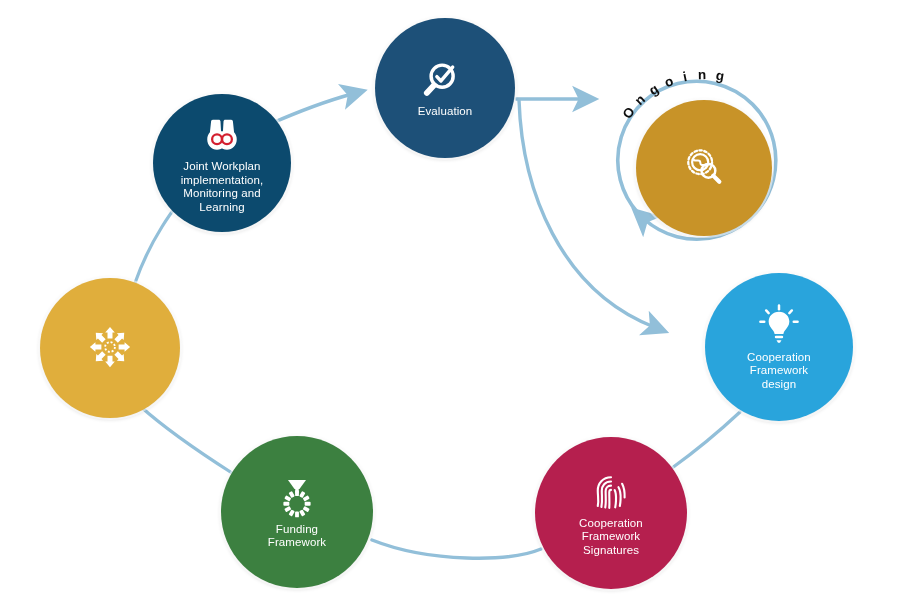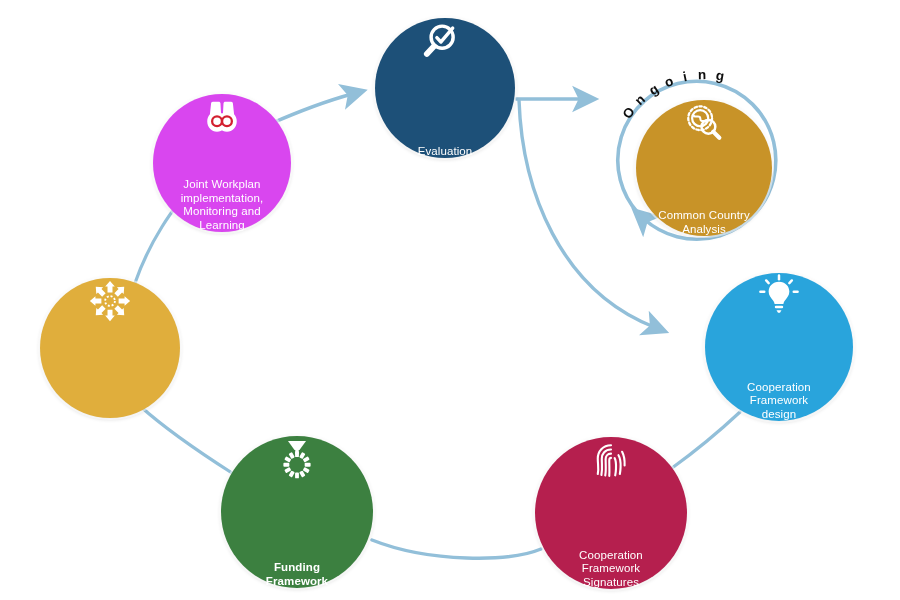--- a/index.html
+++ b/index.html
@@ -18,21 +18,21 @@
     position:absolute;left:0;top:0;width:900px;height:600px;
     overflow:visible;
   }
   .node{
     position:absolute;
     border-radius:50%;
     box-sizing:border-box;
     display:flex;
     flex-direction:column;
     align-items:center;
-    justify-content:space-between;
+    justify-content:center;
     text-align:center;
     color:#ffffff;
     box-shadow:0 0 0 2px rgba(255,255,255,0.55), 0 1px 4px rgba(0,0,0,0.18);
   }
   .node .icon{
     display:block;
     margin-bottom:2px;
     line-height:0;
   }
   .node .label{
@@ -97,22 +97,20 @@
     <svg width="46" height="46" viewBox="0 0 48 48" fill="none">
       <g stroke="#fff" stroke-width="2.4" stroke-linecap="round">
         <circle cx="20" cy="19" r="12.4" stroke-dasharray="2.6 2.6"></circle>
       </g>
       <circle cx="20" cy="19" r="8.4" stroke="#fff" stroke-width="2.3" fill="none"></circle>
       <path d="M13.4 16.6 C16 18.4 17.6 16.2 19.4 17.6 C20.8 18.7 19.6 20.6 21 21.6
                C22.6 22.7 24.6 21.2 26.2 22.6" stroke="#fff" stroke-width="2.1" fill="none" stroke-linecap="round"></path>
       <circle cx="28.6" cy="28" r="7.2" stroke="#fff" stroke-width="2.6" fill="none"></circle>
       <path d="M33.6 33 L40 39.4" stroke="#fff" stroke-width="4.4" stroke-linecap="round"></path>
     </svg></span>
-        <span class="label">Common Country
-Analysis</span>
       </div>
       <div class="node" style="left: 705px; top: 273px; width: 148px; height: 148px; background: rgb(41, 164, 220);">
         <span class="icon">
     <svg width="46" height="46" viewBox="0 0 48 48" fill="none">
       <path d="M24 9 C17.6 9 13.2 13.6 13.2 19.4 C13.2 23.4 15.6 26 17.4 28.2
                C18.6 29.7 19.2 30.9 19.4 32.3 L28.6 32.3 C28.8 30.9 29.4 29.7 30.6 28.2
                C32.4 26 34.8 23.4 34.8 19.4 C34.8 13.6 30.4 9 24 9 Z" fill="#fff"></path>
       <rect x="19.6" y="34.2" width="8.8" height="2.7" rx="1.3" fill="#fff"></rect>
       <path d="M21.4 38.8 L26.6 38.8 L25 41.6 L23 41.6 Z" fill="#fff"></path>
       <g stroke="#fff" stroke-width="2.6" stroke-linecap="round">
@@ -135,21 +133,21 @@
       <path d="M24 17.4 C20.2 17.4 18.4 20.2 18.4 23 C18.4 29.6 19 34.4 18 40.2"></path>
       <path d="M24 21.8 C22.4 21.8 22.2 23.2 22.2 24.4 C22.2 30.4 22.6 35 22.2 40.6"></path>
       <path d="M27.8 22 C29 24.2 29.4 28.6 29.2 33 C29.1 36 28.8 38 28.4 40"></path>
       <path d="M31.8 19 C33.6 22 34.2 26.6 34 31.4 C33.9 34.4 33.6 36.6 33.2 38.6"></path>
       <path d="M35.6 15.4 C37.6 19.2 38.4 24.6 38.2 29.8"></path>
     </svg></span>
         <span class="label">Cooperation
 Framework
 Signatures</span>
       </div>
-      <div class="node" style="left: 221px; top: 436px; width: 152px; height: 152px; background: rgb(60, 128, 64); font-weight: bold;">
+      <div class="node" style="left: 221px; top: 436px; width: 152px; height: 152px; background: rgb(60, 128, 64);">
         <span class="icon">
     <svg width="46" height="46" viewBox="0 0 48 48" fill="none">
       <path d="M14.6 5.2 L33.4 5.2 L26.6 14.6 L21.4 14.6 Z" fill="#fff"></path>
       <rect x="22.2" y="14.4" width="3.6" height="4.6" fill="#fff"></rect>
       <g fill="#fff">
         <g transform="translate(24,30)">
           <rect x="-2" y="-14.2" width="4" height="6.2" rx="1"></rect>
           <g transform="rotate(30)">
                   <rect x="-2" y="-14.2" width="4" height="6.2" rx="1"></rect>
                 </g>
@@ -218,21 +216,21 @@
           <g transform="rotate(270)">
                   <path d="M-2.6,-9 L2.6,-9 L2.6,-15.2 L5,-15.2 L0,-21 L-5,-15.2 L-2.6,-15.2 Z"></path>
                 </g>
           <g transform="rotate(315)">
                   <path d="M-2.6,-9 L2.6,-9 L2.6,-15.2 L5,-15.2 L0,-21 L-5,-15.2 L-2.6,-15.2 Z"></path>
                 </g>
         </g>
       </g>
     </svg></span>
       </div>
-      <div class="node" style="left: 153px; top: 94px; width: 138px; height: 138px; background: #d946ef;">
+      <div class="node" style="left: 153px; top: 94px; width: 138px; height: 138px; background: #0c4a6e;">
         <span class="icon">
     <svg width="46" height="46" viewBox="0 0 48 48" fill="none">
       <path d="M14.4 8 L20.6 8 C21.6 8 22.3 8.7 22.4 9.7 L23 20 L25 20 L25.6 9.7
                C25.7 8.7 26.4 8 27.4 8 L33.6 8 C34.6 8 35.3 8.8 35.4 9.8
                L36.6 21.2 C38.4 23.2 39.4 25.7 39.4 28.4 C39.4 34.6 34.8 39.4 29.2 39.4
                C23.6 39.4 19 34.6 19 28.4 L19 27.4 L29 27.4 L29 28.4
                C29 34.6 24.4 39.4 18.8 39.4 C13.2 39.4 8.6 34.6 8.6 28.4
                C8.6 25.7 9.6 23.2 11.4 21.2 L12.6 9.8 C12.7 8.8 13.4 8 14.4 8 Z" fill="#fff"></path>
       <circle cx="18.8" cy="28.5" r="5.1" fill="none" stroke="#D32030" stroke-width="2.4"></circle>
       <circle cx="29.2" cy="28.5" r="5.1" fill="none" stroke="#D32030" stroke-width="2.4"></circle>

